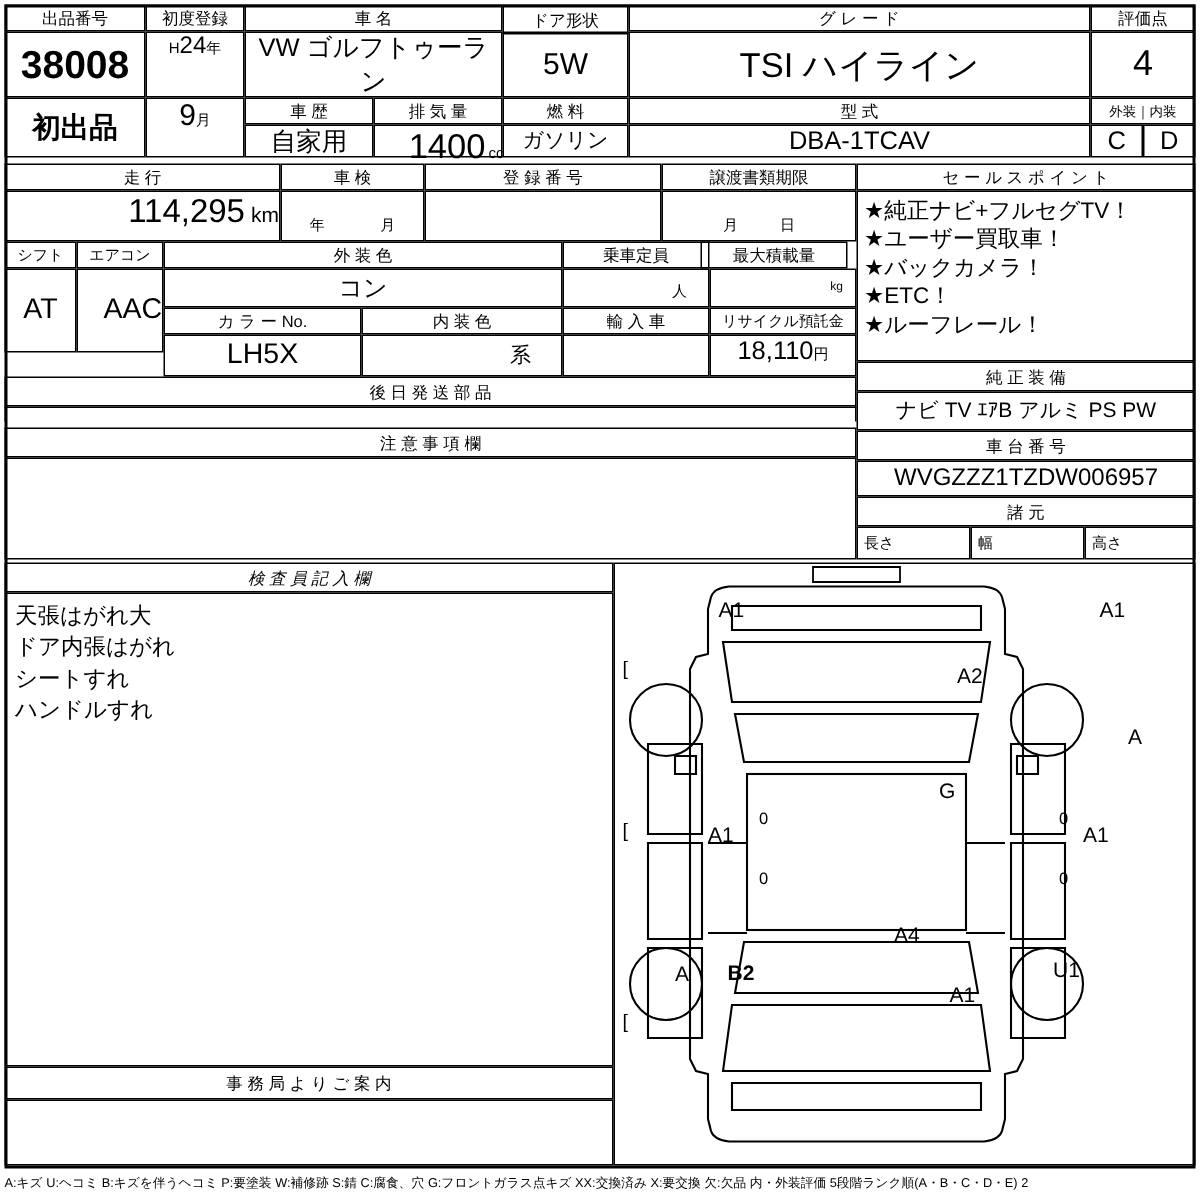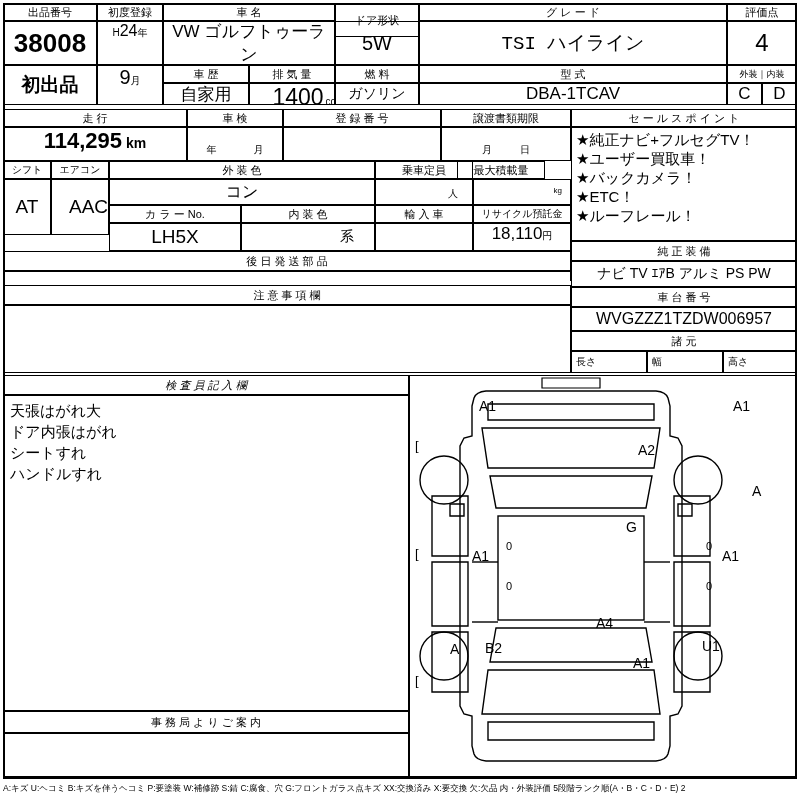--- a/index.html
+++ b/index.html
@@ -20,35 +20,35 @@
 </style>
 </head>
 <body>
 
 <div class="sheet">
   <div class="outer"></div>
 
   <div class="blk c hdr" style="left:3px;top:3px;width:94px;height:18px;">出品番号</div>
   <div class="blk c hdr" style="left:97px;top:3px;width:66px;height:18px;">初度登録</div>
   <div class="blk c hdr" style="left:163px;top:3px;width:172px;height:18px;">車 名</div>
-  <div class="blk c hdr" style="left:335px;top:3px;width:84px;height:34px;">ドア形状</div>
+  <div class="blk c hdr" style="left:335px;top:3px;width:84px;height:20px;">ドア形状</div>
   <div class="blk c hdr" style="left:419px;top:3px;width:308px;height:18px;">グ レ ー ド</div>
   <div class="blk c hdr" style="left:727px;top:3px;width:70px;height:18px;">評価点</div>
 
   <div class="blk c big" style="left:3px;top:21px;width:94px;height:44px;">38008</div>
   <div class="blk" style="left:97px;top:21px;width:66px;height:44px;position:absolute;">
     <div style="display:flex;align-items:baseline;justify-content:center;height:100%;">
       <span class="sm">H</span>
       <span style="font-size:16px;">24</span>
       <span class="sm">年</span>
     </div>
   </div>
   <div class="blk c" style="left:163px;top:21px;width:172px;height:44px;font-size:17px;">VW  ゴルフトゥーラン</div>
   <div class="blk c" style="left:335px;top:21px;width:84px;height:44px;font-size:20px;">5W</div>
-  <div class="blk c" style="left:419px;top:21px;width:308px;height:44px;font-size:19px;font-family:Liberation Mono, monospace;">TSI  ハイライン</div>
+  <div class="blk c" style="left:419px;top:21px;width:308px;height:44px;font-size:23px;">TSI  ハイライン</div>
   <div class="blk c" style="left:727px;top:21px;width:70px;height:44px;font-size:24px;">4</div>
 
   <div class="blk c hdr" style="left:163px;top:65px;width:86px;height:18px;">車 歴</div>
   <div class="blk c hdr" style="left:249px;top:65px;width:86px;height:18px;">排 気 量</div>
   <div class="blk c hdr" style="left:335px;top:65px;width:84px;height:18px;">燃 料</div>
   <div class="blk c hdr" style="left:419px;top:65px;width:308px;height:18px;">型 式</div>
   <div class="blk c" style="left:727px;top:65px;width:70px;height:18px;font-size:9px;">外装｜内装</div>
 
   <div class="blk c" style="left:3px;top:65px;width:94px;height:40px;font-size:19px;font-weight:bold;">初出品</div>
   <div class="blk" style="left:97px;top:65px;width:66px;height:40px;">
@@ -68,21 +68,21 @@
   <div class="blk c" style="left:419px;top:83px;width:308px;height:22px;font-size:17px;">DBA-1TCAV</div>
   <div class="blk c" style="left:727px;top:83px;width:35px;height:22px;font-size:17px;">C</div>
   <div class="blk c" style="left:762px;top:83px;width:35px;height:22px;font-size:17px;">D</div>
 
   <div class="blk c hdr" style="left:3px;top:109px;width:184px;height:18px;">走 行</div>
   <div class="blk c hdr" style="left:187px;top:109px;width:96px;height:18px;">車 検</div>
   <div class="blk c hdr" style="left:283px;top:109px;width:158px;height:18px;">登 録 番 号</div>
   <div class="blk c hdr" style="left:441px;top:109px;width:130px;height:18px;">譲渡書類期限</div>
 
   <div class="blk" style="left:3px;top:127px;width:184px;height:34px;">
-    <div style="display:flex;align-items:baseline;justify-content:center;height:100%;font-weight:bold;">
+    <div style="display:flex;align-items:baseline;justify-content:flex-end;height:100%;">
       <span style="font-size:22px;">114,295</span>
       <span style="font-size:14px;margin-left:4px;">km</span>
     </div>
   </div>
   <div class="blk" style="left:187px;top:127px;width:96px;height:34px;">
     <div style="display:flex;align-items:flex-end;justify-content:space-around;height:100%;padding-bottom:3px;box-sizing:border-box;">
       <span class="sm">年</span>
       <span class="sm">月</span>
     </div>
   </div>
@@ -91,21 +91,21 @@
     <div style="display:flex;align-items:flex-end;justify-content:center;gap:28px;height:100%;padding-bottom:3px;box-sizing:border-box;">
       <span class="sm">月</span>
       <span class="sm">日</span>
     </div>
   </div>
 
   <div class="blk c" style="left:3px;top:161px;width:48px;height:18px;font-size:10px;">シフト</div>
   <div class="blk c" style="left:51px;top:161px;width:58px;height:18px;font-size:10px;">エアコン</div>
   <div class="blk c hdr" style="left:109px;top:161px;width:266px;height:18px;">外 装 色</div>
   <div class="blk c hdr" style="left:375px;top:161px;width:98px;height:18px;">乗車定員</div>
-  <div class="blk c hdr" style="left:457px;top:161px;width:88px;height:18px;">最大積載量</div>
+  <div class="blk c hdr" style="left:467px;top:161px;width:98px;height:18px;">最大積載量</div>
 
   <div class="blk c" style="left:3px;top:179px;width:48px;height:56px;font-size:19px;">AT</div>
   <div class="blk c" style="left:51px;top:179px;width:58px;height:56px;font-size:19px;padding-left:17px;">AAC</div>
   <div class="blk c" style="left:109px;top:179px;width:266px;height:26px;font-size:16px;">コン</div>
   <div class="blk" style="left:375px;top:179px;width:98px;height:26px;">
     <div style="display:flex;align-items:flex-end;justify-content:flex-end;height:100%;padding:0 14px 3px 0;box-sizing:border-box;">
       <span class="sm">人</span>
     </div>
   </div>
   <div class="blk" style="left:473px;top:179px;width:98px;height:26px;">
@@ -217,21 +217,21 @@
     <div style="position:absolute;left:0;top:0;width:100%;height:100%;pointer-events:none;">
       <span style="position:absolute;left:69px;top:22px;font-size:14px;">A1</span>
       <span style="position:absolute;left:323px;top:22px;font-size:14px;">A1</span>
       <span style="position:absolute;left:228px;top:66px;font-size:14px;">A2</span>
       <span style="position:absolute;left:342px;top:107px;font-size:14px;">A</span>
       <span style="position:absolute;left:216px;top:143px;font-size:14px;">G</span>
       <span style="position:absolute;left:62px;top:172px;font-size:14px;">A1</span>
       <span style="position:absolute;left:312px;top:172px;font-size:14px;">A1</span>
       <span style="position:absolute;left:186px;top:206px;font-size:14px;margin-top:33px;">A4</span>
       <span style="position:absolute;left:40px;top:265px;font-size:14px;">A</span>
-      <span style="position:absolute;left:75px;top:264px;font-size:14px;">B2</span>
+      <span style="position:absolute;left:75px;top:264px;font-size:14px;font-weight:bold;">B2</span>
       <span style="position:absolute;left:223px;top:279px;font-size:14px;">A1</span>
       <span style="position:absolute;left:292px;top:262px;font-size:14px;">U1</span>
       <span style="position:absolute;left:5px;top:62px;font-size:13px;">[</span>
       <span style="position:absolute;left:5px;top:170px;font-size:13px;">[</span>
       <span style="position:absolute;left:5px;top:297px;font-size:13px;">[</span>
       <span style="position:absolute;left:96px;top:164px;font-size:11px;">0</span>
       <span style="position:absolute;left:96px;top:204px;font-size:11px;">0</span>
       <span style="position:absolute;left:296px;top:164px;font-size:11px;">0</span>
       <span style="position:absolute;left:296px;top:204px;font-size:11px;">0</span>
     </div>

